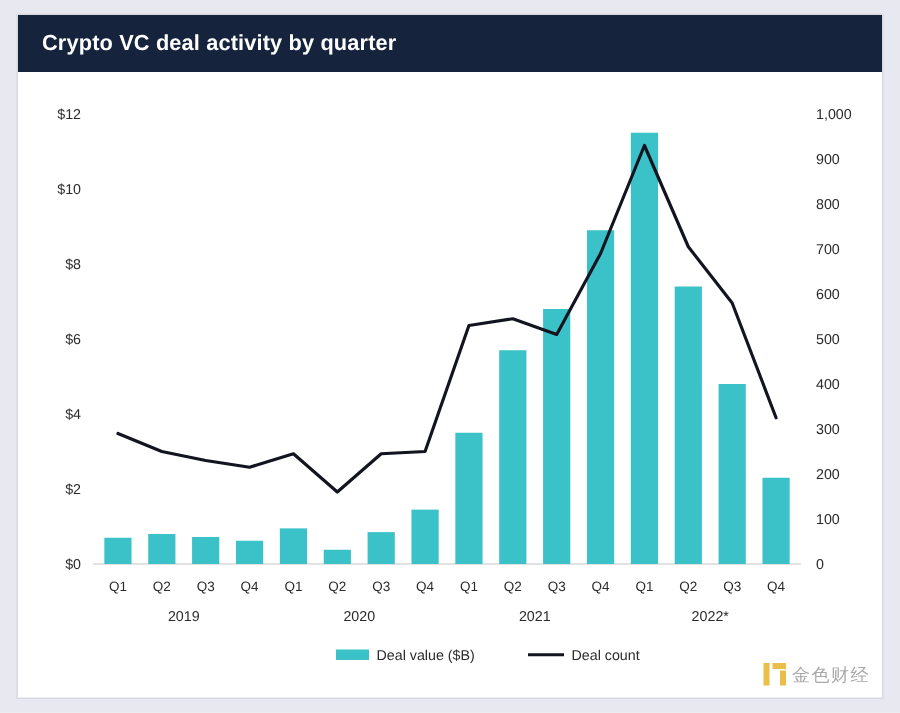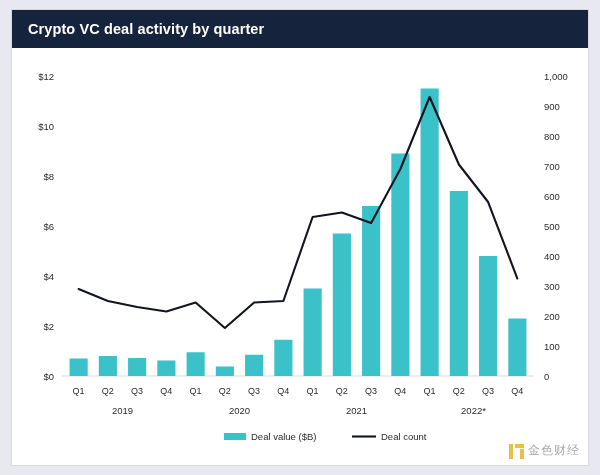--- a/index.html
+++ b/index.html
@@ -64,21 +64,21 @@
   .legendtext {
     font-size: 9.5px;
     fill: #2b2b2b;
     font-family: "Liberation Sans", sans-serif;
   }
   #watermark {
     position: absolute;
     right: 8px;
     bottom: 6px;
     display: flex;
-    align-items: flex-end;
+    align-items: flex-start;
     gap: 4px;
     opacity: 0.85;
   }
   #watermark .mark {
     width: 15px;
     height: 15px;
     position: relative;
   }
   #watermark .mark i {
     position: absolute;

